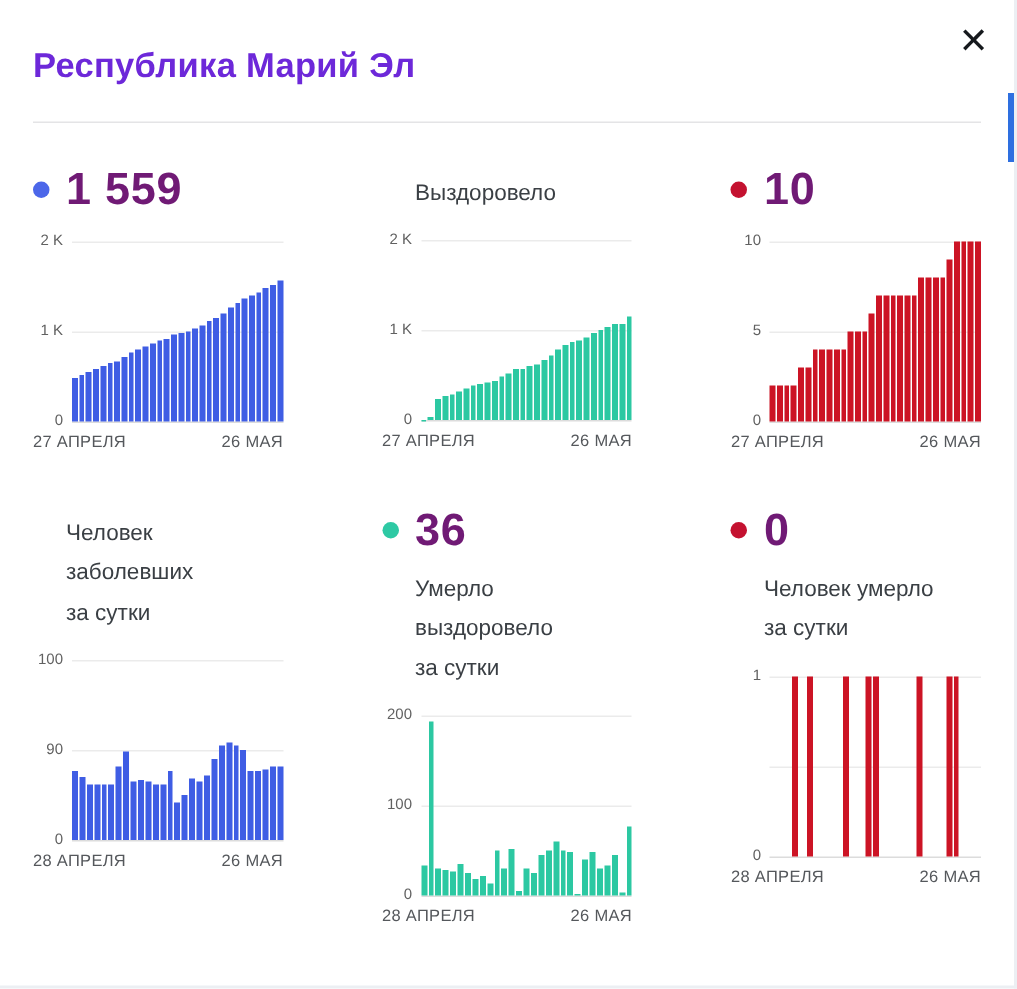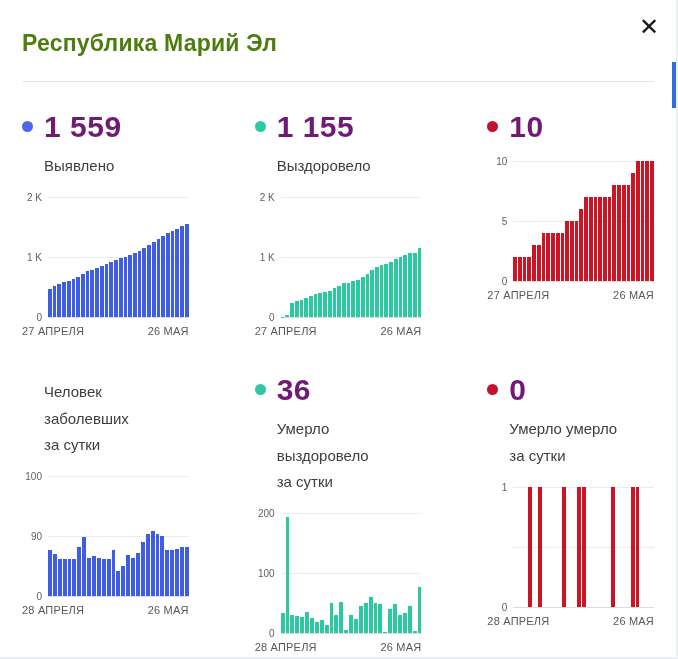--- a/index.html
+++ b/index.html
@@ -29,21 +29,21 @@
     background: none; border: none;
     font-size: 24px; font-weight: 300;
     color: #16191d; cursor: pointer;
     line-height: 30px; text-align: center;
     font-family: "DejaVu Sans", sans-serif;
   }
   .header { padding: 30px 22px 0 22px; }
   .title {
     font-size: 23px;
     font-weight: 700;
-    color: #4d7c0f;
+    color: #6d28d9;
     letter-spacing: 0.2px;
   }
   .divider {
     border: none;
     border-top: 1px solid #e4e4e6;
     margin: 24px 22px 0 22px;
   }
   .grid {
     display: grid;
     grid-template-columns: repeat(3, 1fr);
@@ -131,24 +131,20 @@
     <h1 class="title">Республика Марий Эл</h1>
   </div>
   <hr class="divider">
 
   <div class="grid">
 
     <div class="cell">
       <div class="stat-head">
         <span class="dot" style="background: rgb(76, 103, 233);"></span>
         <span class="stat-value">1 559</span>
-      </div>
-      <div class="stat-label">
-        <span>Выявлено</span>
-
       </div>
       <div class="chart">
         <div class="plot">
             <div class="bars">
               <div class="bar" style="height: 23.85%; background: rgb(63, 93, 228);"></div>
               <div class="bar" style="height: 25.75%; background: rgb(63, 93, 228);"></div>
               <div class="bar" style="height: 27.5%; background: rgb(63, 93, 228);"></div>
               <div class="bar" style="height: 29.05%; background: rgb(63, 93, 228);"></div>
               <div class="bar" style="height: 30.6%; background: rgb(63, 93, 228);"></div>
               <div class="bar" style="height: 32.15%; background: rgb(63, 93, 228);"></div>
@@ -185,24 +181,20 @@
             <span class="ytick" style="top: 100%;">0</span>
           </div>
         <div class="xlabels">
           <span class="x-start">27 АПРЕЛЯ</span>
           <span class="x-end">26 МАЯ</span>
         </div>
       </div>
     </div>
 
     <div class="cell">
-      <div class="stat-head">
-        <span class="dot" style="background: rgb(46, 201, 164);"></span>
-        <span class="stat-value">1 155</span>
-      </div>
       <div class="stat-label">
         <span>Выздоровело</span>
 
       </div>
       <div class="chart">
         <div class="plot">
             <div class="bars">
               <div class="bar" style="height: 0.55%; background: rgb(44, 200, 162);"></div>
               <div class="bar" style="height: 2.2%; background: rgb(44, 200, 162);"></div>
               <div class="bar" style="height: 11.85%; background: rgb(44, 200, 162);"></div>
@@ -408,21 +400,21 @@
         </div>
       </div>
     </div>
 
     <div class="cell">
       <div class="stat-head">
         <span class="dot" style="background: rgb(196, 18, 48);"></span>
         <span class="stat-value">0</span>
       </div>
       <div class="stat-label">
-        <span>Умерло умерло</span>
+        <span>Человек умерло</span>
         <span>за сутки</span>
       </div>
       <div class="chart">
         <div class="plot">
             <div class="bars">
               <div class="bar" style="height: 0%; background: rgb(204, 20, 37);"></div>
               <div class="bar" style="height: 0%; background: rgb(204, 20, 37);"></div>
               <div class="bar" style="height: 0%; background: rgb(204, 20, 37);"></div>
               <div class="bar" style="height: 100%; background: rgb(204, 20, 37);"></div>
               <div class="bar" style="height: 0%; background: rgb(204, 20, 37);"></div>

